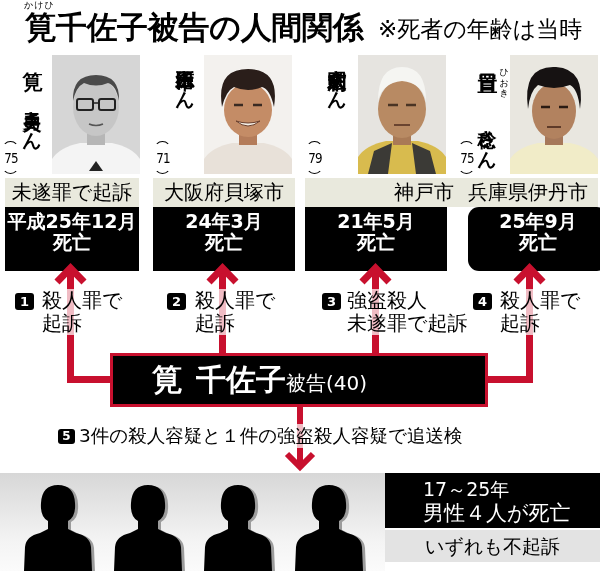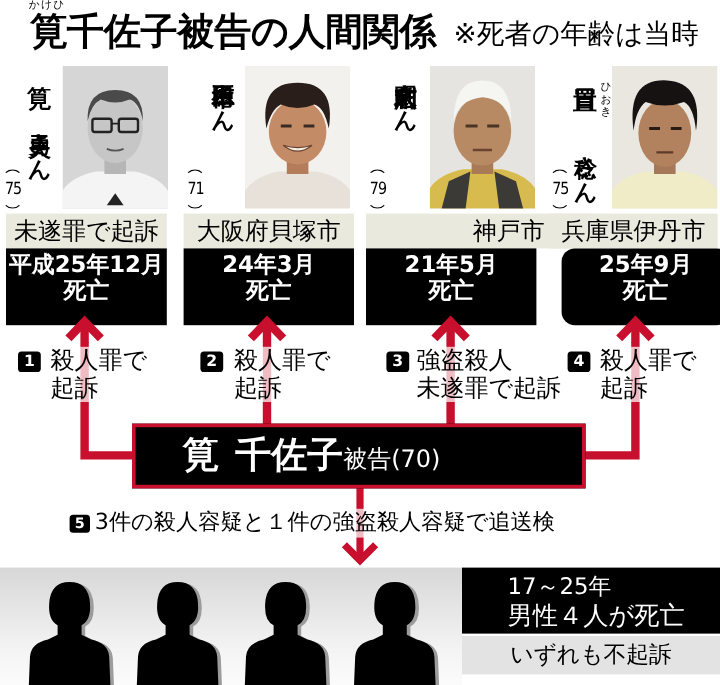--- a/index.html
+++ b/index.html
@@ -210,21 +210,21 @@
     </div>
     <div class="abs badge" style="left:473px; top:293px;">4</div>
     <div class="abs charge" style="left:500px; top:289px;">
       <div>殺人罪で</div>
       <div>起訴</div>
     </div>
   </div>
 
   <div class="abs def-box"></div>
   <div class="abs def-name">
-    <span class="def-sur">筧</span><span class="def-given">千佐子</span><span class="def-title">被告</span><span class="def-age">(70)</span>
+    <span class="def-sur">筧</span><span class="def-given">千佐子</span><span class="def-title">被告</span><span class="def-age">(40)</span>
   </div>
 
   <div class="abs badge badge5">5</div>
   <div class="abs charge referral">3件の殺人容疑と１件の強盗殺人容疑で追送検</div>
 
   <div class="abs sil-panel"></div>
   <svg class="abs sil" style="left:20px;" width="78" height="90" viewBox="0 0 78 90">
     <path transform="translate(3,1)" fill="#9c9c9c" d="M4 90 L5 66 Q6 55 20 52 L28 48 L28 40 Q20 36 21 22 Q22 4 38 4 Q54 4 55 22 Q56 36 48 40 L48 48 L56 52 Q70 55 71 66 L72 90 Z"></path>
     <path fill="#000" d="M4 90 L5 66 Q6 55 20 52 L28 48 L28 40 Q20 36 21 22 Q22 4 38 4 Q54 4 55 22 Q56 36 48 40 L48 48 L56 52 Q70 55 71 66 L72 90 Z"></path>
   </svg>

